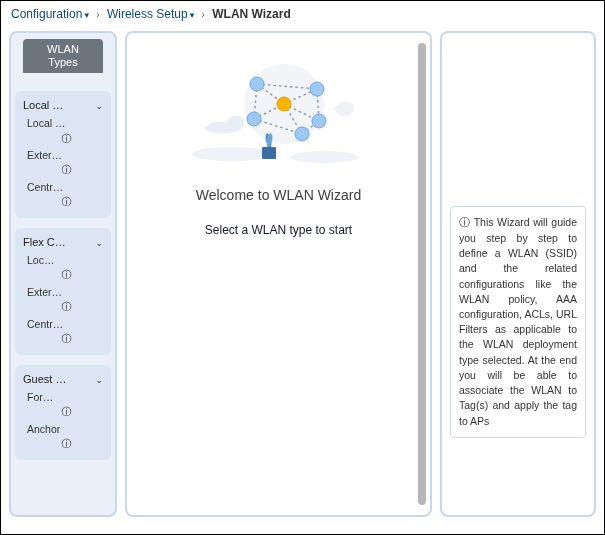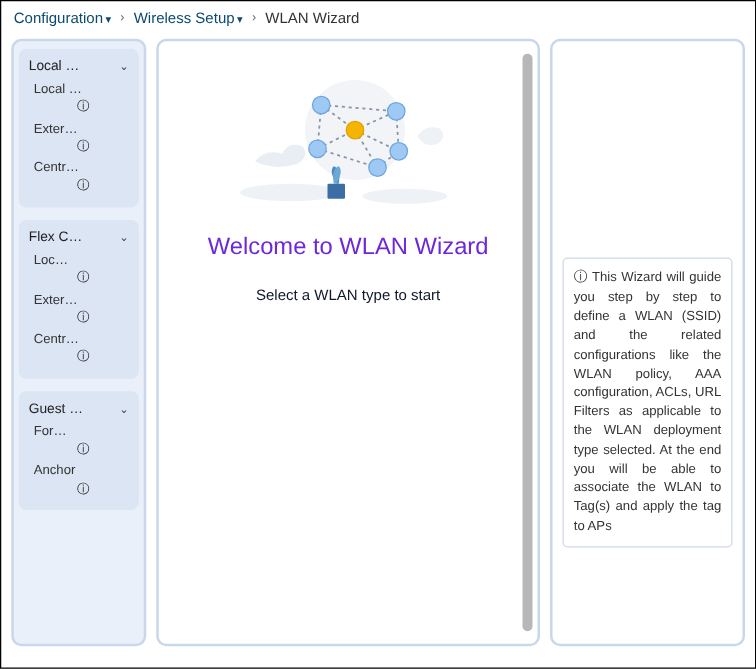--- a/index.html
+++ b/index.html
@@ -13,21 +13,21 @@
     height: 535px;
     border: 1px solid #000;
     overflow: hidden;
   }
   .breadcrumb {
     padding: 6px 10px 4px 10px;
     font-size: 12px;
     color: #5b9bd5;
   }
   .breadcrumb .crumb-link { color: #0c4a6e; cursor: pointer; }
-  .breadcrumb .current { color: #333; font-weight: 400; }
+  .breadcrumb .current { color: #333; font-weight: 700; }
   .caret { font-size: 9px; vertical-align: middle; margin-left: 2px; }
   .sep-caret { font-size: 10px; color: #666; vertical-align: middle; margin: 0 4px; }
 
   .layout {
     display: flex;
     gap: 8px;
     padding: 6px 8px 8px 8px;
     height: 500px;
   }
   .panel {
@@ -115,22 +115,22 @@
   .illustration {
     width: 190px;
     height: 120px;
     margin-top: 6px;
     display: flex;
     align-items: center;
     justify-content: center;
   }
   .welcome-title {
     margin-top: 18px;
-    font-size: 19px;
-    color: #6d28d9;
+    font-size: 14px;
+    color: #404040;
     text-align: center;
   }
   .welcome-sub {
     margin-top: 20px;
     font-size: 12px;
     color: #0f172a;
     text-align: center;
   }
   .info-panel {
     width: 156px;
@@ -163,20 +163,24 @@
   <span class="crumb-link">
     <span>Wireless Setup</span><span class="caret">▾</span>
   </span>
   <span class="sep-caret">›</span>
   <span class="current">WLAN Wizard</span>
 </div>
 
 <div class="layout">
 
   <div class="panel sidebar">
+    <div class="wlan-types-tab">
+      <div>WLAN</div>
+      <div>Types</div>
+    </div>
 
     <div class="group">
       <div class="group-header">
         <span>Local …</span>
         <span class="chev">⌄</span>
       </div>
       <div class="sub-item trunc">
         <span class="line1">Local …</span>
         <span class="info-row"><span class="info-icon">ⓘ</span></span>
       </div>

